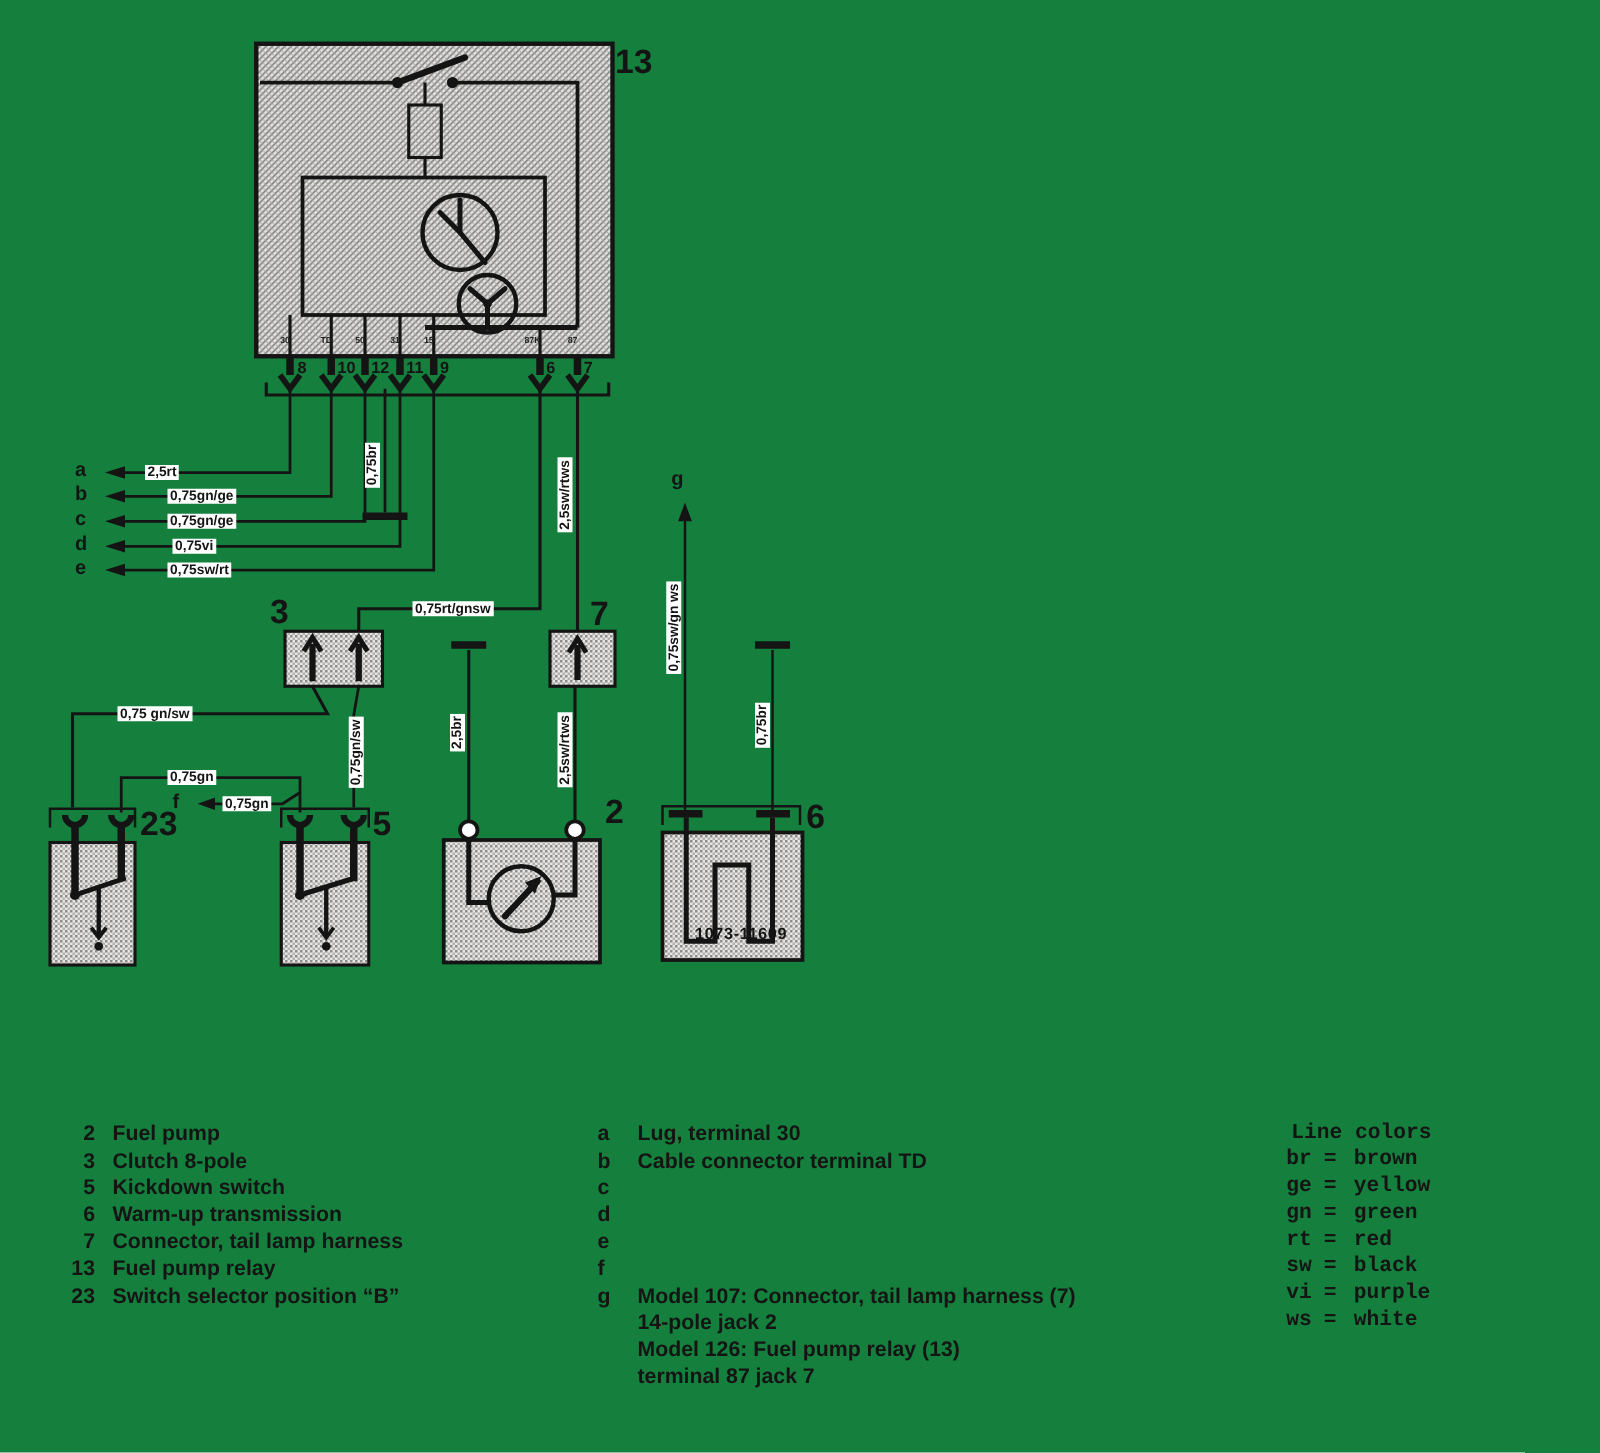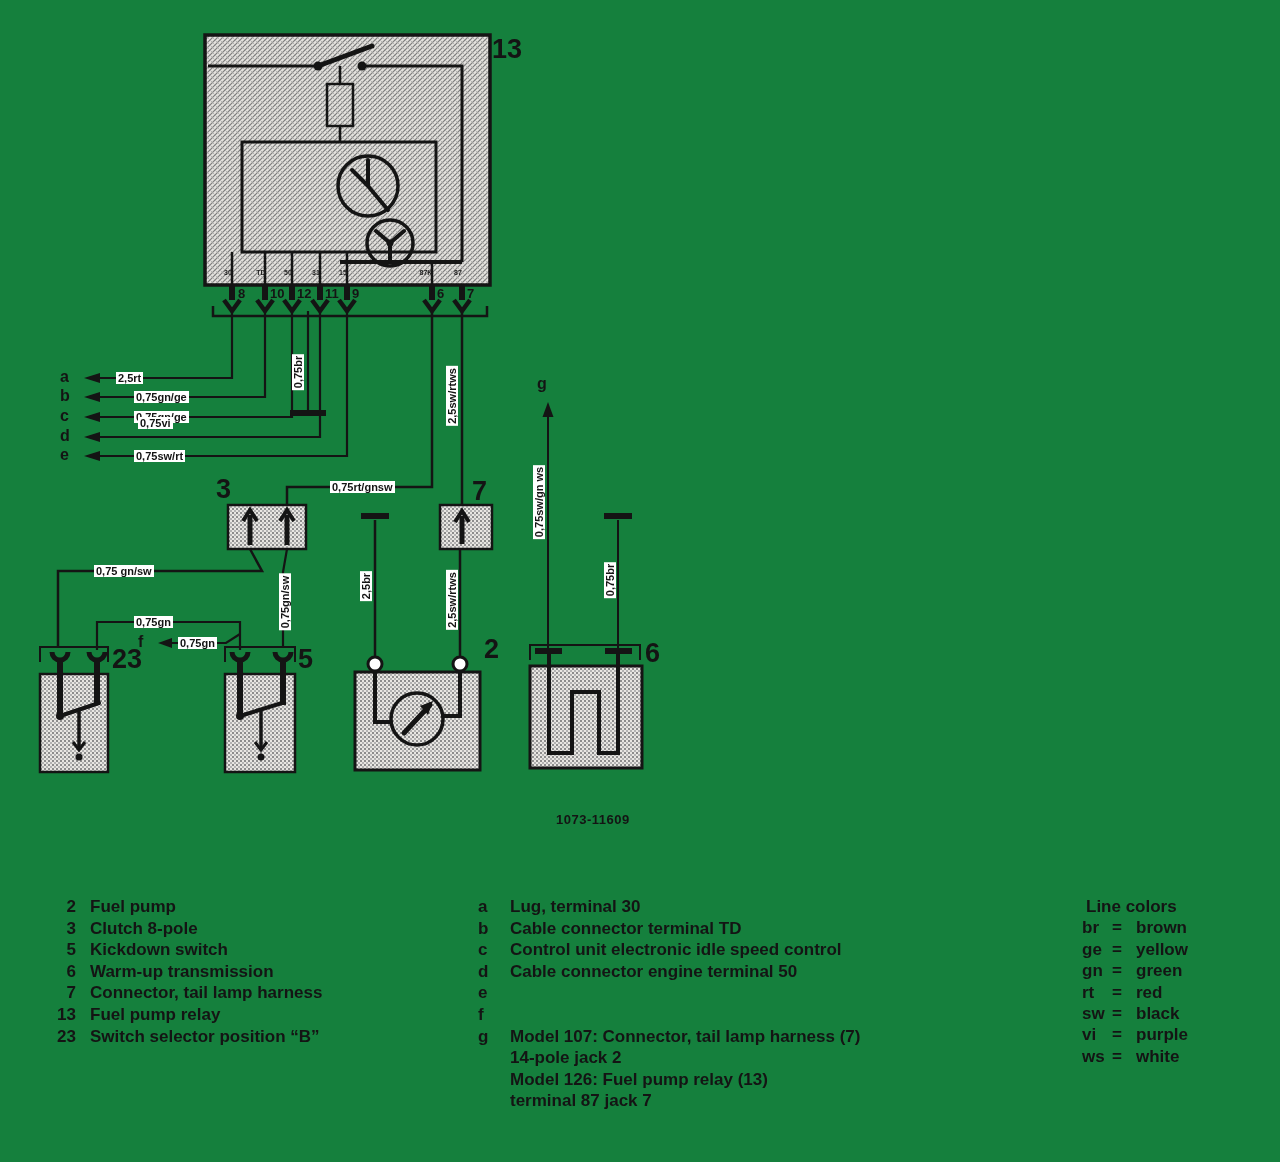--- a/index.html
+++ b/index.html
@@ -220,21 +220,21 @@
   <span class="letter" style="left:60px;top:388px;">b</span>
   <span class="letter" style="left:60px;top:408px;">c</span>
   <span class="letter" style="left:60px;top:428px;">d</span>
   <span class="letter" style="left:60px;top:447px;">e</span>
   <span class="letter" style="left:138px;top:634px;">f</span>
   <span class="letter" style="left:537px;top:376px;">g</span>
 
   <span class="hlbl" style="left:116px;top:372px;">2,5rt</span>
   <span class="hlbl" style="left:134px;top:391px;">0,75gn/ge</span>
   <span class="hlbl" style="left:134px;top:411px;">0,75gn/ge</span>
-  <span class="hlbl" style="left:138px;top:417px;">0,75vi</span>
+  <span class="hlbl" style="left:138px;top:431px;">0,75vi</span>
   <span class="hlbl" style="left:134px;top:450px;">0,75sw/rt</span>
 
   <span class="vlbl" style="left:298px;top:372px;">0,75br</span>
   <span class="hlbl" style="left:330px;top:481px;">0,75rt/gnsw</span>
   <span class="vlbl" style="left:452px;top:396px;">2,5sw/rtws</span>
   <span class="hlbl" style="left:94px;top:565px;">0,75 gn/sw</span>
   <span class="vlbl" style="left:285px;top:602px;">0,75gn/sw</span>
   <span class="hlbl" style="left:134px;top:616px;">0,75gn</span>
   <span class="hlbl" style="left:178px;top:637px;">0,75gn</span>
   <span class="vlbl" style="left:366px;top:586px;">2,5br</span>
@@ -242,21 +242,21 @@
   <span class="vlbl" style="left:539px;top:502px;">0,75sw/gn ws</span>
   <span class="vlbl" style="left:610px;top:580px;">0,75br</span>
 
   <span class="compnum" style="left:216px;top:476px;">3</span>
   <span class="compnum" style="left:472px;top:478px;">7</span>
   <span class="compnum" style="left:112px;top:646px;">23</span>
   <span class="compnum" style="left:298px;top:646px;">5</span>
   <span class="compnum" style="left:484px;top:636px;">2</span>
   <span class="compnum" style="left:645px;top:640px;">6</span>
 
-  <span class="artnum" style="left:556px;top:812px;">1073-11609</span>
+  <span class="artnum" style="left:556px;top:739px;">1073-11609</span>
 
 
   <div class="leg" style="left:42px;top:896px;">
     <div class="row">
         <span class="num">2</span>
         <span>Fuel pump</span>
       </div>
     <div class="row">
         <span class="num">3</span>
         <span>Clutch 8-pole</span>
@@ -291,48 +291,42 @@
         </span>
       </div>
     <div class="row">
         <span class="nletter">b</span>
         <span class="lines">
           <div>Cable connector terminal TD</div>
         </span>
       </div>
     <div class="row">
         <span class="nletter">c</span>
-        <span class="lines">
-          <div>Control unit electronic idle speed control</div>
-        </span>
       </div>
     <div class="row">
         <span class="nletter">d</span>
-        <span class="lines">
-          <div>Cable connector engine terminal 50</div>
-        </span>
       </div>
     <div class="row">
         <span class="nletter">e</span>
       </div>
     <div class="row">
         <span class="nletter">f</span>
       </div>
     <div class="row">
         <span class="nletter">g</span>
         <span class="lines">
           <div>Model 107: Connector, tail lamp harness (7)</div>
           <div>14-pole jack 2</div>
           <div>Model 126: Fuel pump relay (13)</div>
           <div>terminal 87 jack 7</div>
         </span>
       </div>
   </div>
 
-  <div class="leg lc" style="left:1082px;top:896px;">
+  <div class="leg lc" style="left:1029px;top:896px;font-family:Liberation Mono, monospace;">
     <div class="row" style="padding-left:4px;">Line colors</div>
     <div class="row">
         <span class="code">br</span>
         <span class="eq">=</span>
         <span>brown</span>
       </div>
     <div class="row">
         <span class="code">ge</span>
         <span class="eq">=</span>
         <span>yellow</span>

